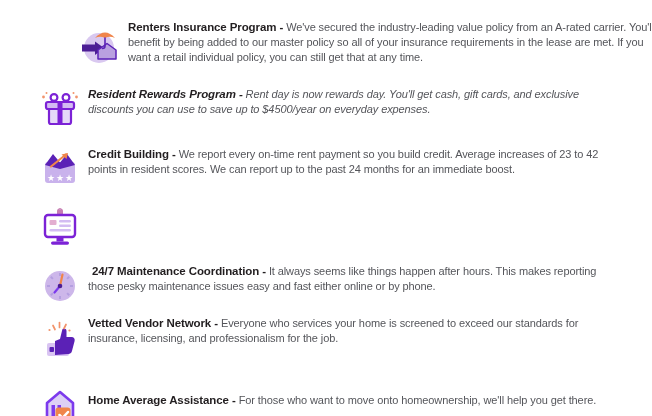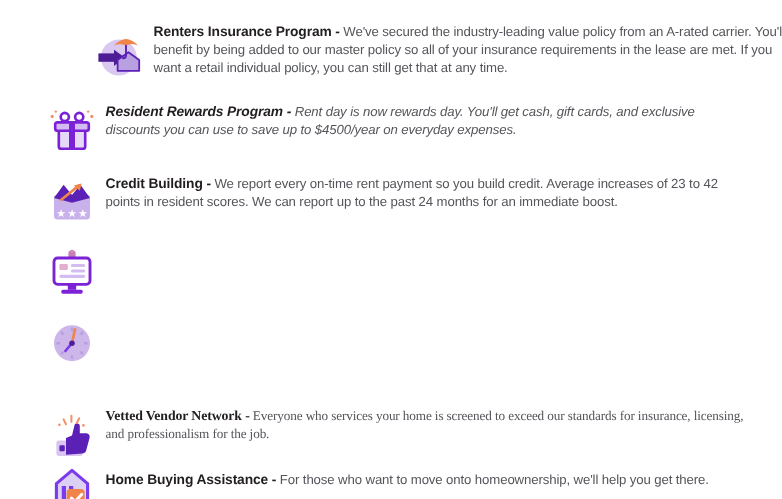--- a/index.html
+++ b/index.html
@@ -16,21 +16,21 @@
     left: 0;
     width: 652px;
     display: flex;
     align-items: flex-start;
   }
   .item:nth-of-type(1) { top: 20px; margin-left: 40px; }
   .item:nth-of-type(2) { top: 87px; font-style: italic; }
   .item:nth-of-type(3) { top: 147px; }
   .item:nth-of-type(4) { top: 209px; }
   .item:nth-of-type(5) { top: 264px; }
-  .item:nth-of-type(6) { top: 340px; font-family: Liberation Serif, serif; }
+  .item:nth-of-type(6) { top: 316px; }
   .item:nth-of-type(7) { top: 393px; }
   .icon-box {
     flex: 0 0 40px;
     width: 40px;
     height: 44px;
     margin-left: 40px;
     margin-right: 8px;
   }
   .icon-box svg { width: 40px; height: 44px; display: block; }
   .item:nth-of-type(1) .icon-box { margin-top: 3px; }
@@ -178,20 +178,24 @@
           </svg>
       </div>
     </div>
 
     <div class="item">
       <div class="icon-box">
         <svg>
             <use href="#clock-icon"></use>
           </svg>
       </div>
+      <p class="text">
+        <span class="title">24/7 Maintenance Coordination -</span>
+        <span class="desc">It always seems like things happen after hours. This makes reporting those pesky maintenance issues easy and fast either online or by phone.</span>
+      </p>
     </div>
 
     <div class="item">
       <div class="icon-box">
         <svg>
             <use href="#thumbs-up-icon"></use>
           </svg>
       </div>
       <p class="text">
         <span class="title">Vetted Vendor Network -</span>
@@ -199,18 +203,18 @@
       </p>
     </div>
 
     <div class="item">
       <div class="icon-box">
         <svg>
             <use href="#house-check-icon"></use>
           </svg>
       </div>
       <p class="text">
-        <span class="title">Home Buying Assistance -</span>
+        <span class="title">Home Average Assistance -</span>
         <span class="desc">For those who want to move onto homeownership, we'll help you get there.</span>
       </p>
     </div>
   </div>
 </div>
 
 </body></html>

